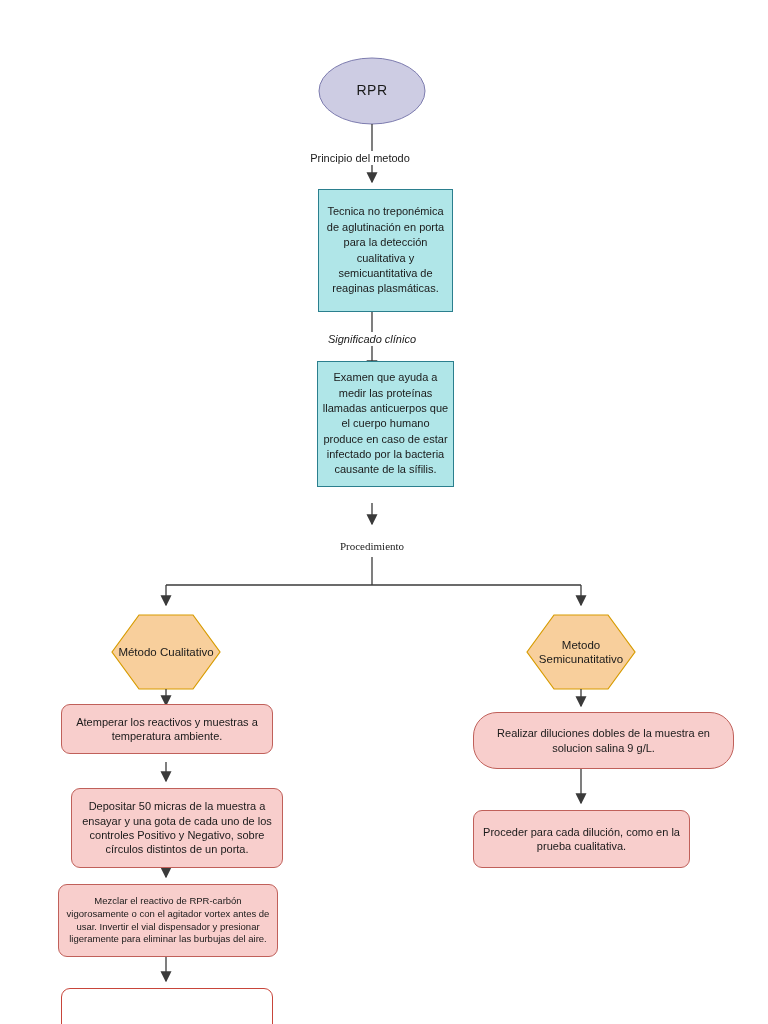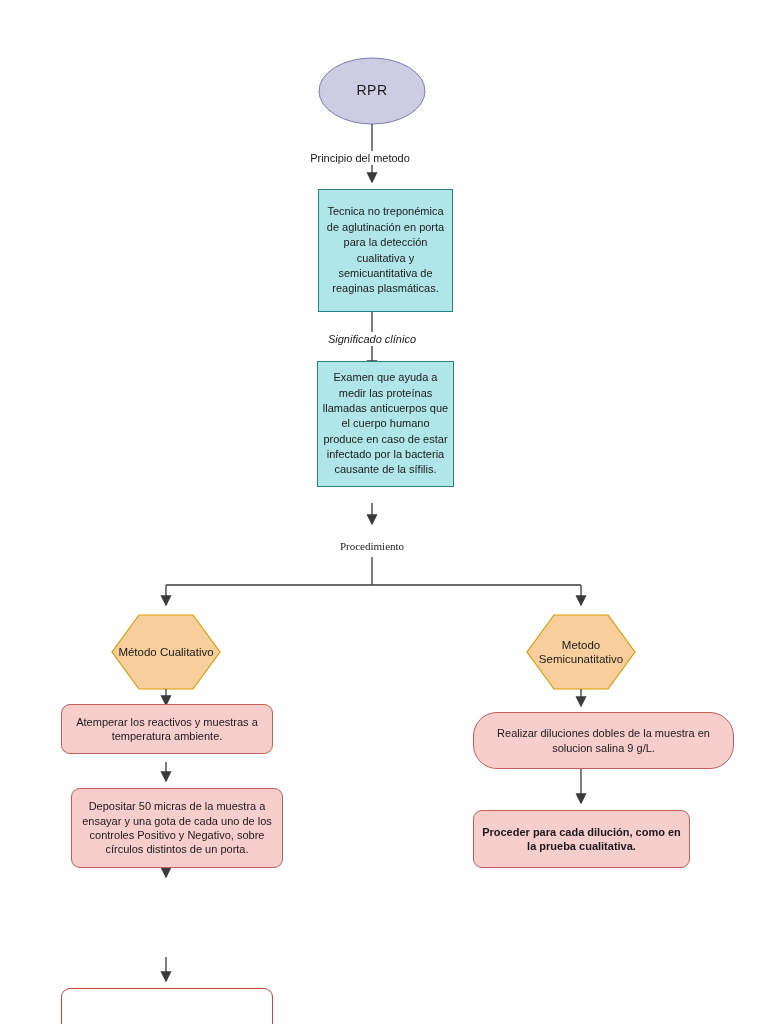--- a/index.html
+++ b/index.html
@@ -74,18 +74,19 @@
   <div class="edge-label" style="left:372px;top:539px;font-family:Liberation Serif, serif;">Procedimiento</div>
 
   <div class="process-box" style="left:306px;top:189px;width:135px;height:123px;">Tecnica no treponémica de aglutinación en porta para la detección cualitativa y semicuantitativa de reaginas plasmáticas.</div>
   <div class="process-box" style="left:305px;top:361px;width:137px;height:126px;">Examen que ayuda a medir las proteínas llamadas anticuerpos que el cuerpo humano produce en caso de estar infectado por la bacteria causante de la sífilis.</div>
 
   <div class="node-label hex-label" style="left:118px;top:628px;width:96px;height:48px;">Método Cualitativo</div>
   <div class="node-label hex-label" style="left:521px;top:628px;width:120px;height:48px;">Metodo Semicunatitativo</div>
 
   <div class="step-box" style="left:61px;top:704px;width:212px;height:50px;">Atemperar los reactivos y muestras a temperatura ambiente.</div>
   <div class="step-box" style="left:71px;top:788px;width:212px;height:80px;">Depositar 50 micras de la muestra a ensayar y una gota de cada uno de los controles Positivo y Negativo, sobre círculos distintos de un porta.</div>
+  <div class="step-box small-text" style="left:58px;top:884px;width:220px;height:73px;">Mezclar el reactivo de RPR-carbón vigorosamente o con el agitador vortex antes de usar. Invertir el vial dispensador y presionar ligeramente para eliminar las burbujas del aire.</div>
   <div class="step-box partial" style="left:61px;top:988px;width:212px;height:60px;"></div>
 
   <div class="step-box" style="left:473px;top:712px;width:261px;height:57px;border-radius:24px;">Realizar diluciones dobles de la muestra en solucion salina 9 g/L.</div>
-  <div class="step-box" style="left:473px;top:810px;width:217px;height:58px;font-weight:bold;">Proceder para cada dilución, como en la prueba cualitativa.</div>
+  <div class="step-box" style="left:473px;top:810px;width:217px;height:58px;">Proceder para cada dilución, como en la prueba cualitativa.</div>
 
 </div>
 
 </body></html>

